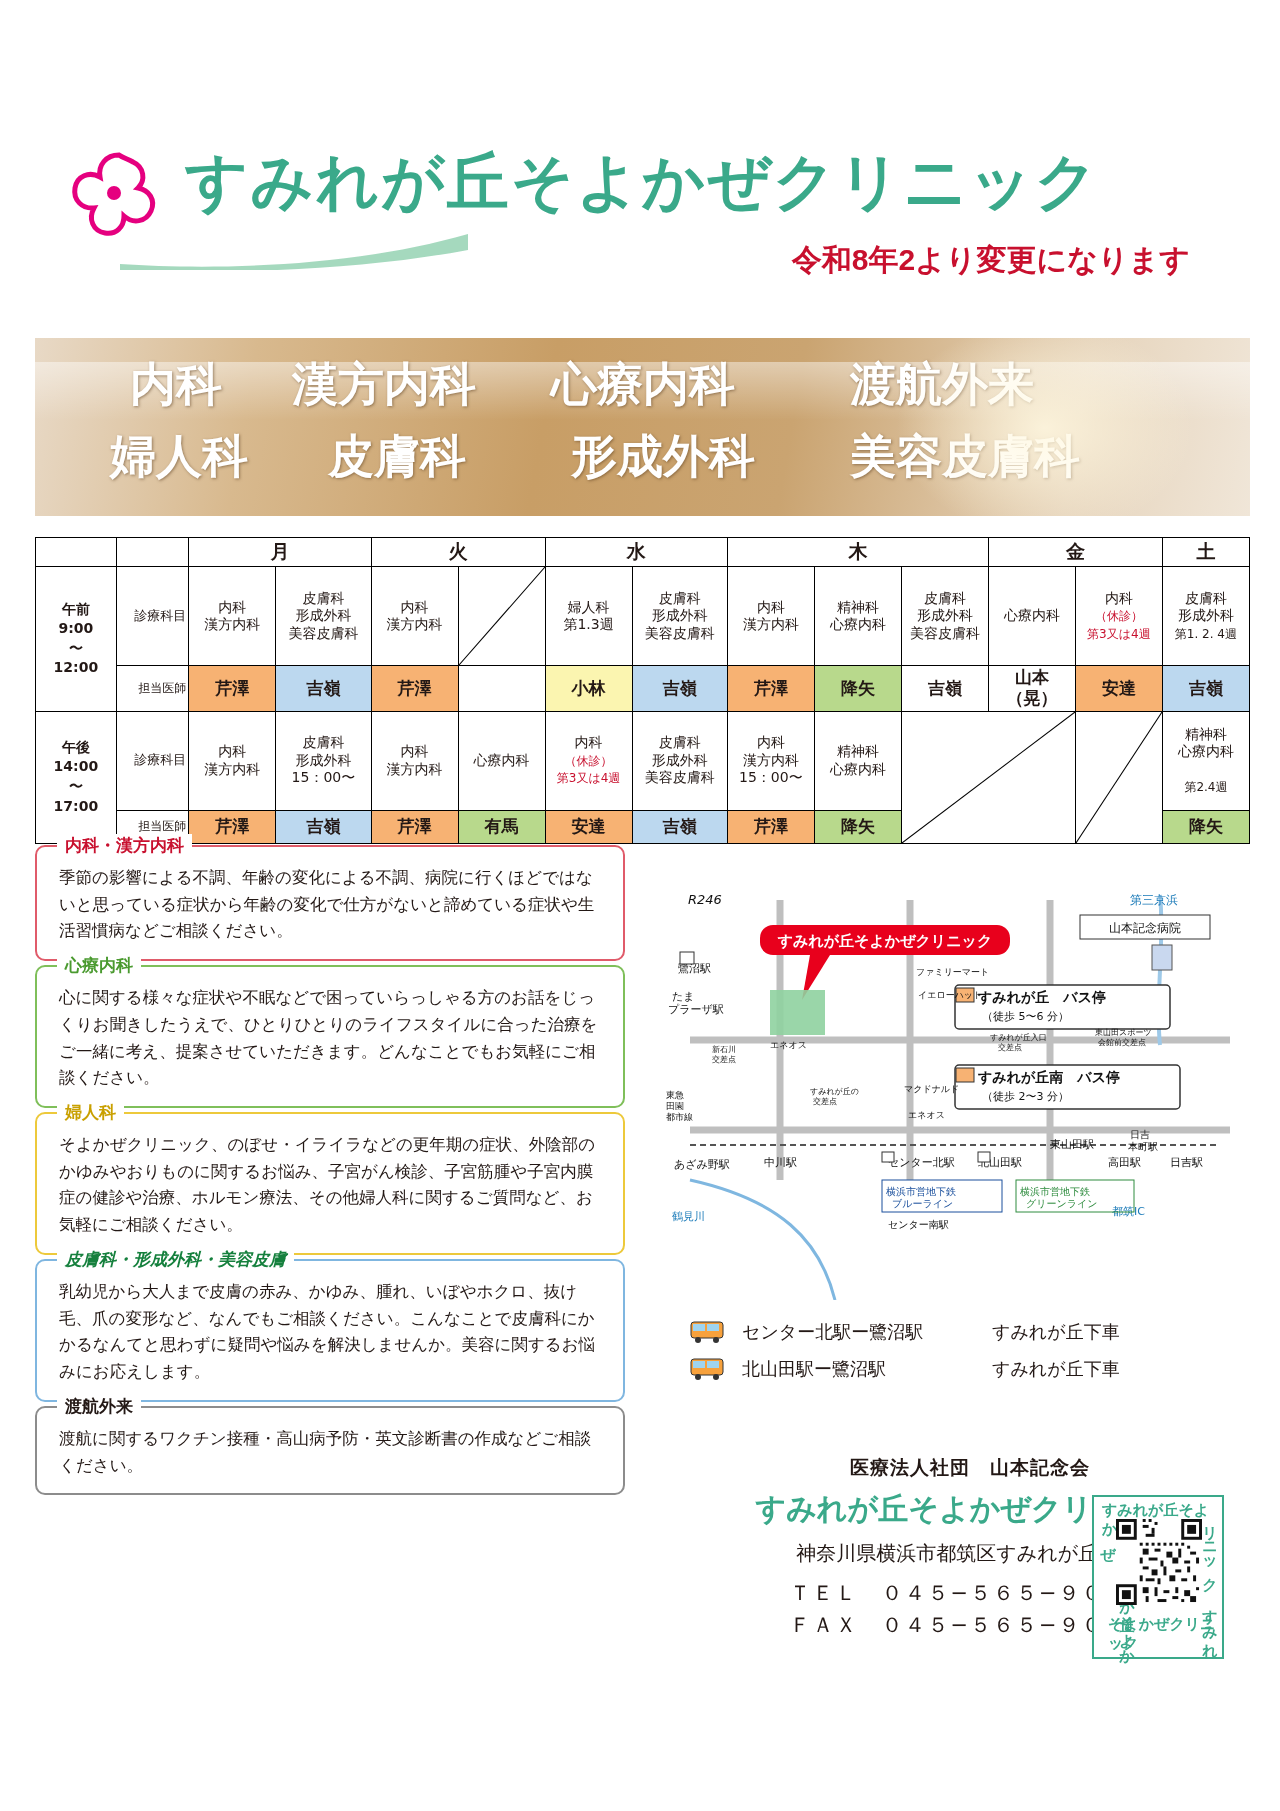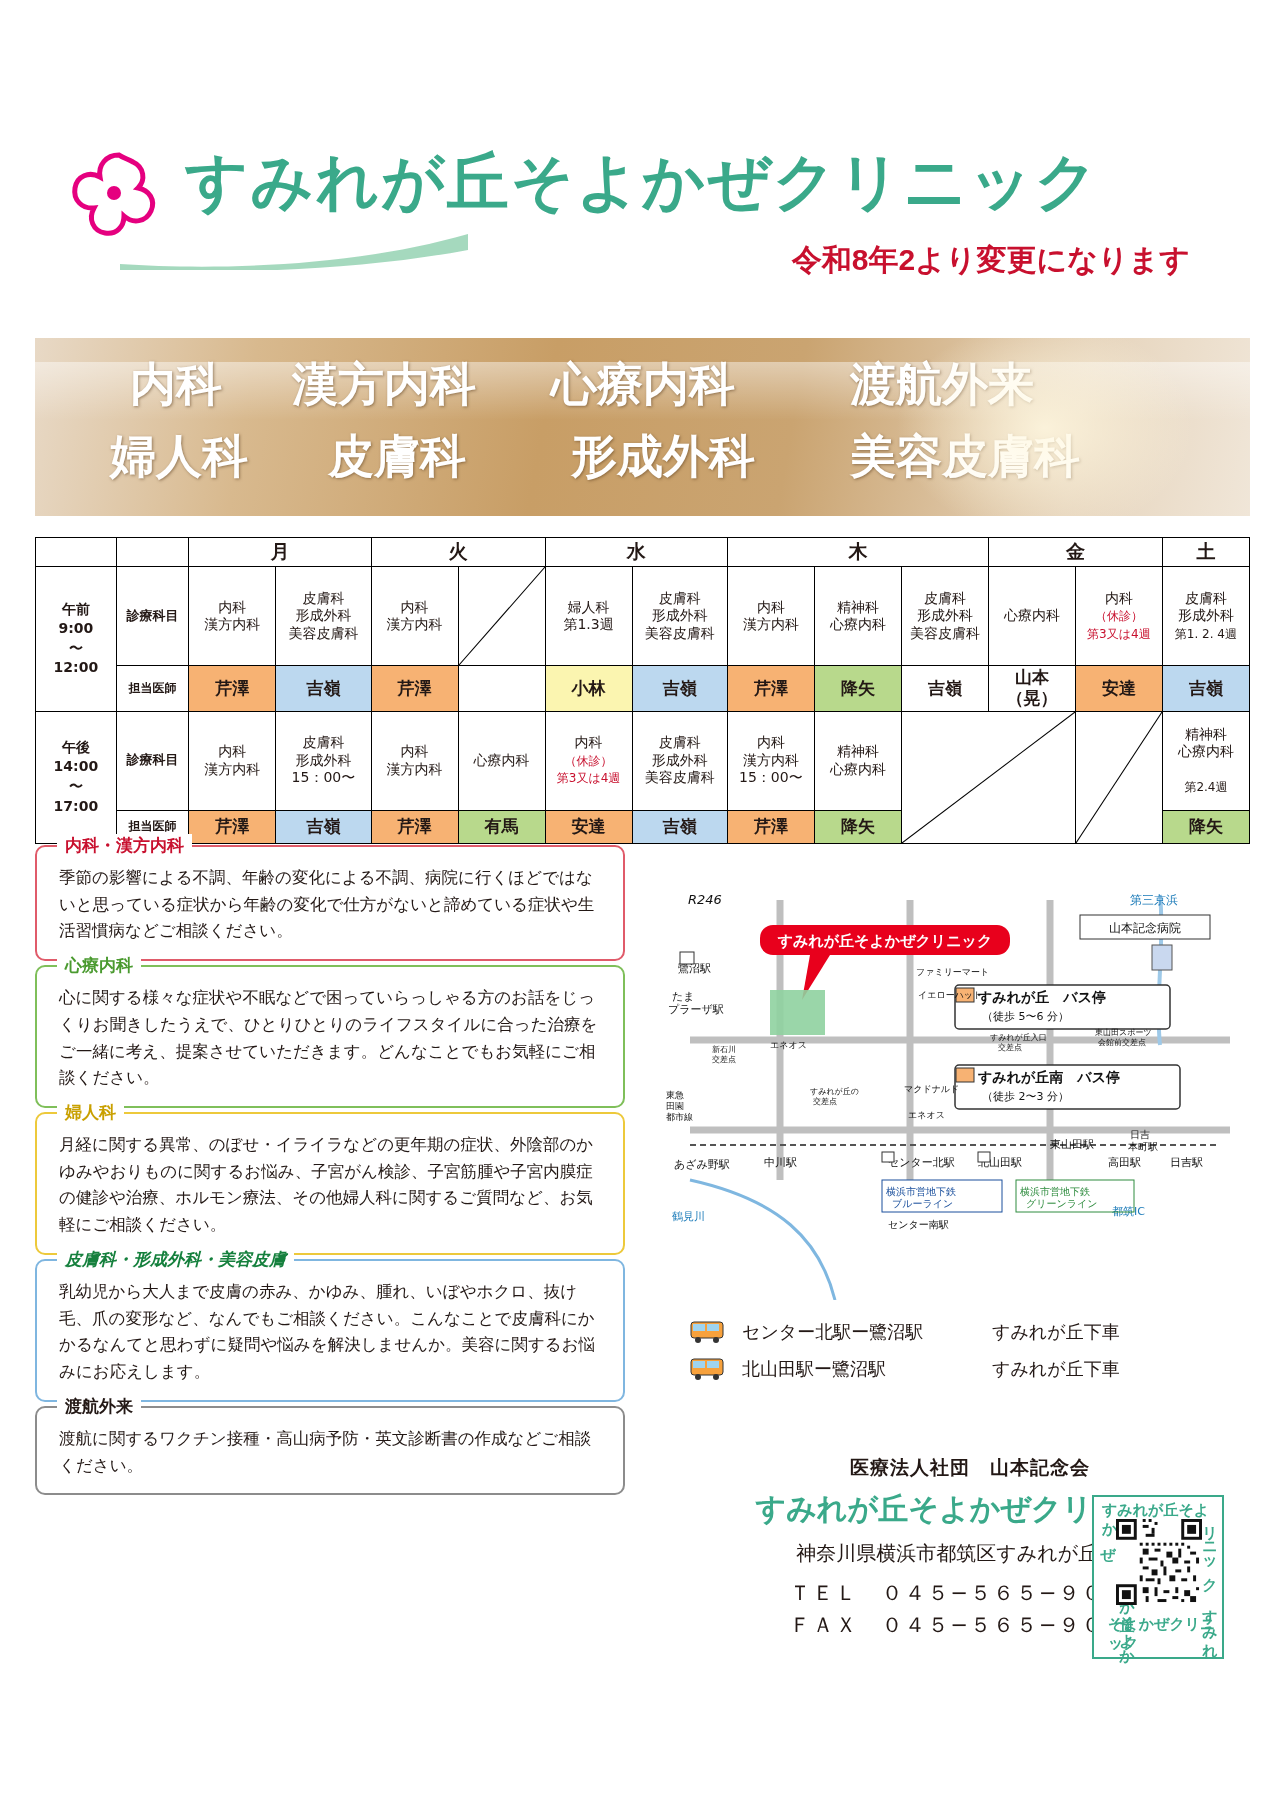--- a/index.html
+++ b/index.html
@@ -58,21 +58,21 @@
     border-collapse:collapse;table-layout:fixed;
   }
   .sched td,.sched th{
     border:1px solid #000;
     font-size:14px;text-align:center;vertical-align:middle;
     padding:1px 2px;line-height:1.25;
     font-family:"DejaVu Sans",sans-serif;
   }
   .sched .dayhead{font-size:19px;font-weight:bold;height:26px;}
   .sched .timecell{width:78px;font-size:14px;font-weight:bold;line-height:1.4;}
-  .sched .rowlabel{width:70px;font-size:13px;font-weight:bold;}
+  .sched .rowlabel{width:70px;font-size:13px;font-weight:normal;text-align:right;}
   .sched .labelsm{font-size:12px;}
   .sched .dept{height:96px;}
   .sched .doc{height:30px;font-size:17px;font-weight:bold;}
   .c-orange{background:#f7b273;}
   .c-blue{background:#bcd8ef;}
   .c-green{background:#b8d98c;}
   .c-yellow{background:#fbf5b0;}
   .c-white{background:#ffffff;}
   .kyusin{color:#c8102e;font-size:12px;margin-top:13px;}
   .smallnote{font-size:12px;}
@@ -309,21 +309,21 @@
     <div class="ibox b-red">
       <div class="ttl">内科・漢方内科</div>
       <div class="body">季節の影響による不調、年齢の変化による不調、病院に行くほどではないと思っている症状から年齢の変化で仕方がないと諦めている症状や生活習慣病などご相談ください。</div>
     </div>
     <div class="ibox b-green">
       <div class="ttl">心療内科</div>
       <div class="body">心に関する様々な症状や不眠などで困っていらっしゃる方のお話をじっくりお聞きしたうえで、ひとりひとりのライフスタイルに合った治療をご一緒に考え、提案させていただきます。どんなことでもお気軽にご相談ください。</div>
     </div>
     <div class="ibox b-yellow">
       <div class="ttl">婦人科</div>
-      <div class="body">月経に関する異常、のぼせ・イライラなどの更年期の症状、外陰部のかゆみやおりものに関するお悩み、子宮がん検診、子宮筋腫や子宮内膜症の健診や治療、ホルモン療法、その他婦人科に関するご質問など、お気軽にご相談ください。</div>
+      <div class="body">そよかぜクリニック、のぼせ・イライラなどの更年期の症状、外陰部のかゆみやおりものに関するお悩み、子宮がん検診、子宮筋腫や子宮内膜症の健診や治療、ホルモン療法、その他婦人科に関するご質問など、お気軽にご相談ください。</div>
     </div>
     <div class="ibox b-blue">
       <div class="ttl">皮膚科・形成外科・美容皮膚</div>
       <div class="body">乳幼児から大人まで皮膚の赤み、かゆみ、腫れ、いぼやホクロ、抜け毛、爪の変形など、なんでもご相談ください。こんなことで皮膚科にかかるなんてと思わずに疑問や悩みを解決しませんか。美容に関するお悩みにお応えします。</div>
     </div>
     <div class="ibox b-gray">
       <div class="ttl">渡航外来</div>
       <div class="body">渡航に関するワクチン接種・高山病予防・英文診断書の作成などご相談ください。</div>
     </div>
   </div>

